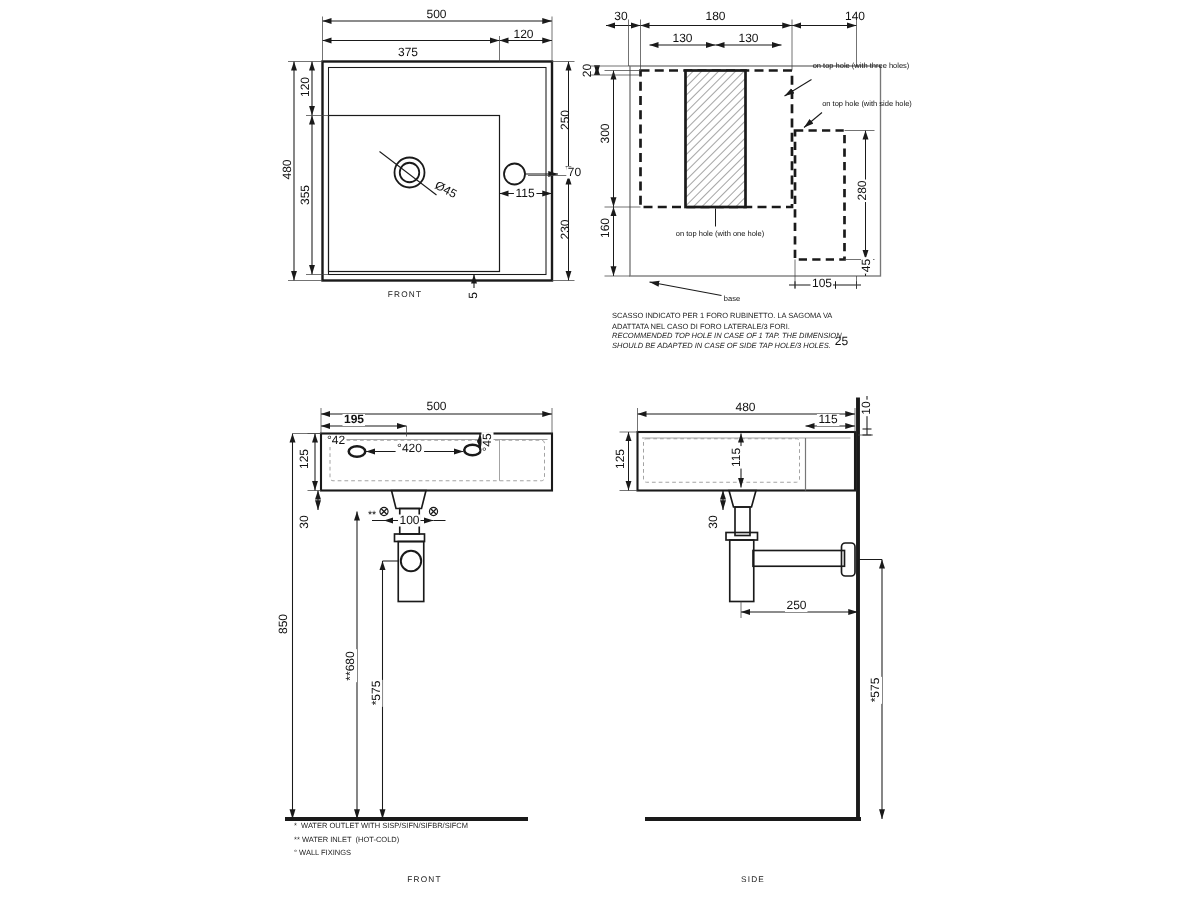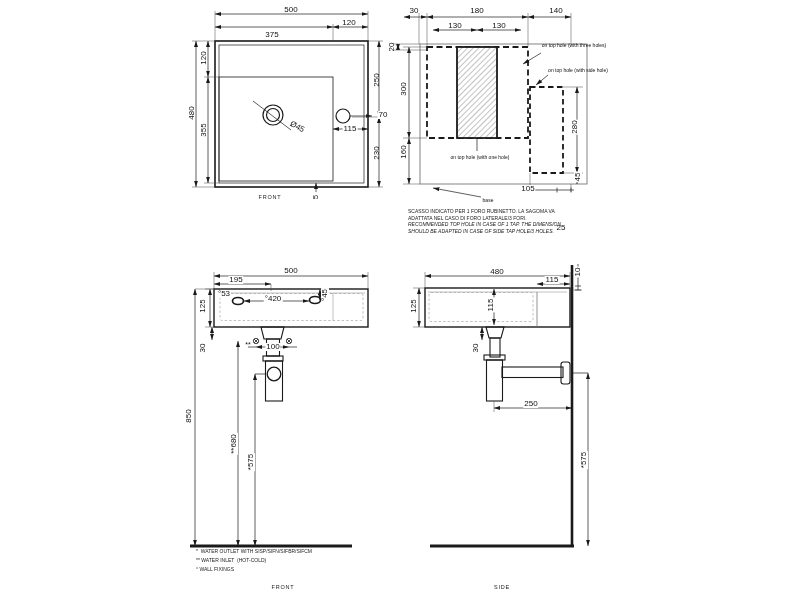--- a/index.html
+++ b/index.html
@@ -215,42 +215,42 @@
   <span class="lbl rot" style="left:377px;top:80px;">250</span>
   <span class="lbl rot" style="left:377px;top:153px;">230</span>
   <span class="lbl rot28" style="left:297px;top:127px;">Ø45</span>
   <span class="lbl bg" style="left:357px;top:115px;margin-left:26px;">70</span>
   <span class="lbl bg" style="left:350px;top:129px;">115</span>
   <span class="lbl rot" style="left:316px;top:197px;">5</span>
   <span class="lbl viewname" style="left:270px;top:198px;">FRONT</span>
 
   <span class="lbl" style="left:414px;top:11px;">30</span>
   <span class="lbl" style="left:477px;top:11px;">180</span>
-  <span class="lbl" style="left:556px;top:11px;">140</span>
+  <span class="lbl" style="left:570px;top:11px;">140</span>
   <span class="lbl" style="left:455px;top:26px;">130</span>
   <span class="lbl" style="left:499px;top:26px;">130</span>
   <span class="lbl rot" style="left:392px;top:47px;">20</span>
   <span class="lbl rot" style="left:404px;top:89px;">300</span>
   <span class="lbl rot" style="left:404px;top:152px;">160</span>
   <span class="lbl rot bg" style="left:575px;top:127px;">280</span>
   <span class="lbl rot bg" style="left:578px;top:177px;">45</span>
-  <span class="lbl bg" style="left:528px;top:189px;">105</span>
+  <span class="lbl bg" style="left:548px;top:189px;">105</span>
   <span class="lbl bg" style="left:561px;top:189px;margin-top:39px;">25</span>
   <span class="lbl sm" style="left:574px;top:45px;">on top hole (with three holes)</span>
   <span class="lbl sm" style="left:578px;top:70px;">on top hole (with side hole)</span>
   <span class="lbl sm" style="left:480px;top:157px;">on top hole (with one hole)</span>
   <span class="lbl sm" style="left:488px;top:200px;">base</span>
   <span class="note" style="left:408px;top:209px;">SCASSO INDICATO PER 1 FORO RUBINETTO. LA SAGOMA VA</span>
   <span class="note" style="left:408px;top:215.5px;">ADATTATA NEL CASO DI FORO LATERALE/3 FORI.</span>
   <span class="note it" style="left:408px;top:222px;">RECOMMENDED TOP HOLE IN CASE OF 1 TAP. THE DIMENSION</span>
   <span class="note it" style="left:408px;top:228.5px;">SHOULD BE ADAPTED IN CASE OF SIDE TAP HOLE/3 HOLES.</span>
 
   <span class="lbl" style="left:291px;top:271px;">500</span>
-  <span class="lbl bg" style="left:236px;top:280px;">195</span>
-  <span class="lbl bg" style="left:224px;top:294px;">°53</span>
+  <span class="lbl bg" style="left:236px;top:280px;font-weight:bold;">195</span>
+  <span class="lbl bg" style="left:224px;top:294px;">°42</span>
   <span class="lbl bg" style="left:273px;top:299px;">°420</span>
   <span class="lbl rot bg" style="left:325px;top:295px;">°45</span>
   <span class="lbl rot" style="left:203px;top:306px;">125</span>
   <span class="lbl rot" style="left:203px;top:348px;">30</span>
   <span class="lbl rot bg" style="left:189px;top:416px;">850</span>
   <span class="lbl stars" style="left:248px;top:344px;">**</span>
   <span class="lbl bg" style="left:273px;top:347px;">100</span>
   <span class="lbl rot bg" style="left:234px;top:444px;">**680</span>
   <span class="lbl rot bg" style="left:251px;top:462px;">*575</span>
   <span class="lbl viewname" style="left:283px;top:588px;">FRONT</span>

